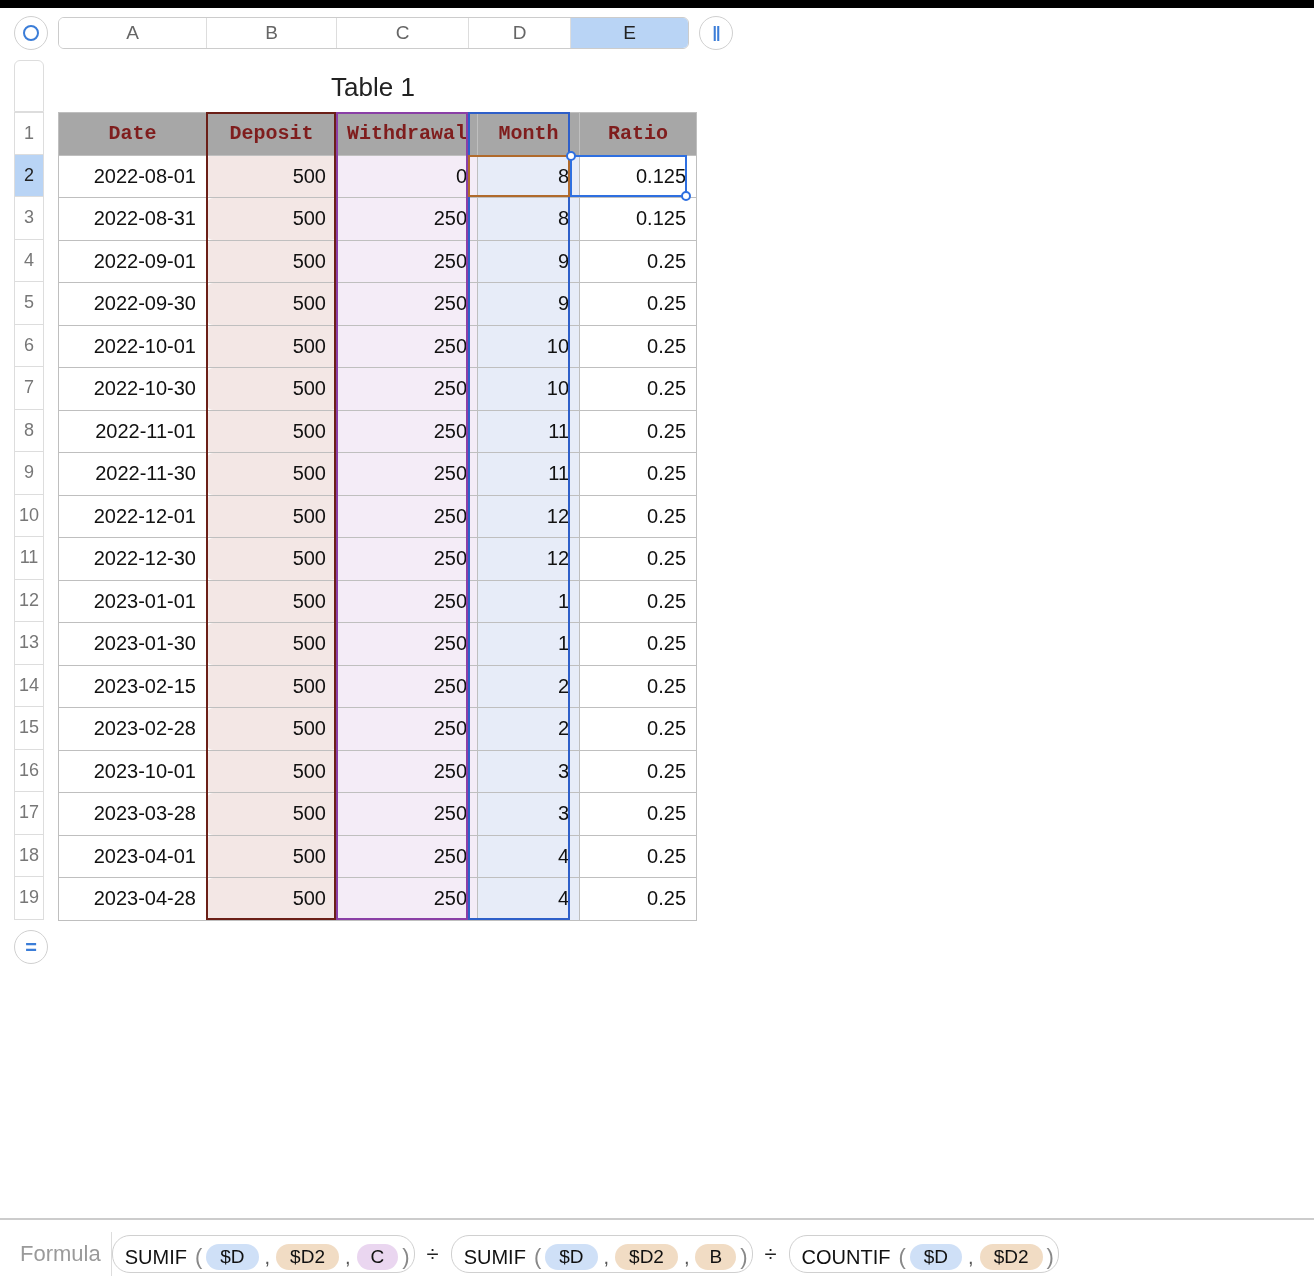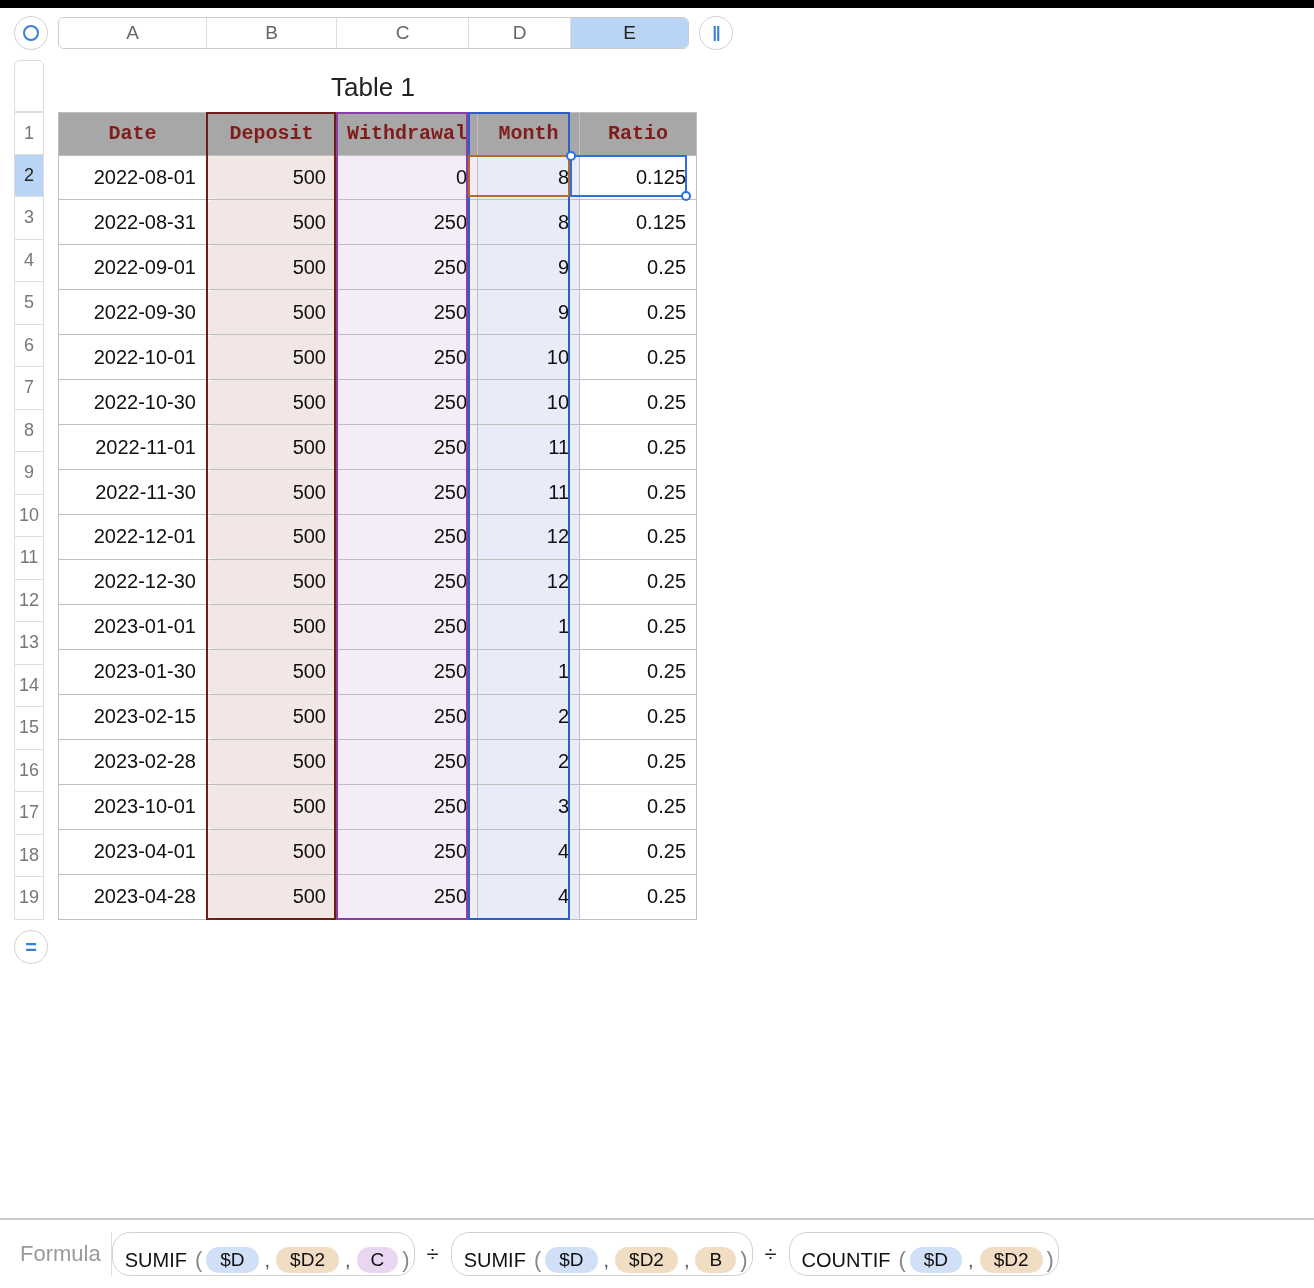--- a/index.html
+++ b/index.html
@@ -176,21 +176,21 @@
   .divider-v {
     width: 1px; height: 44px; background: #ddd;
   }
   .tokens {
     display: flex; align-items: center; gap: 6px; flex-wrap: nowrap;
     font-size: 20px;
   }
   .fn-group {
     display: flex; align-items: center; gap: 4px;
     border: 1px solid #d0d0d0; border-radius: 18px;
-    padding: 14px 4px 2px 12px; background:#fff;
+    padding: 8px 4px 2px 12px; background:#fff;
   }
   .fn-name { font-size: 20px; color:#111; margin-right:4px; }
   .paren { color:#888; font-size: 22px; }
   .ref-pill {
     border-radius: 14px; padding: 2px 14px;
     font-size: 19px; color:#111;
   }
   .pill-blue   { background: #cfe0f7; }
   .pill-tan    { background: #f1dcc4; }
   .pill-purple { background: #ead6f0; }
@@ -353,20 +353,27 @@
           </tr>
           <tr>
             <td class="wA center">2023-02-28</td>
             <td class="wB right colB-tint">500</td>
             <td class="wC right colC-tint">250</td>
             <td class="wD right colD-tint">2</td>
             <td class="wE right">0.25</td>
           </tr>
           <tr>
             <td class="wA center">2023-10-01</td>
+            <td class="wB right colB-tint">500</td>
+            <td class="wC right colC-tint">250</td>
+            <td class="wD right colD-tint">3</td>
+            <td class="wE right">0.25</td>
+          </tr>
+          <tr>
+            <td class="wA center">2023-03-28</td>
             <td class="wB right colB-tint">500</td>
             <td class="wC right colC-tint">250</td>
             <td class="wD right colD-tint">3</td>
             <td class="wE right">0.25</td>
           </tr>
           <tr>
             <td class="wA center">2023-04-01</td>
             <td class="wB right colB-tint">500</td>
             <td class="wC right colC-tint">250</td>
             <td class="wD right colD-tint">4</td>

